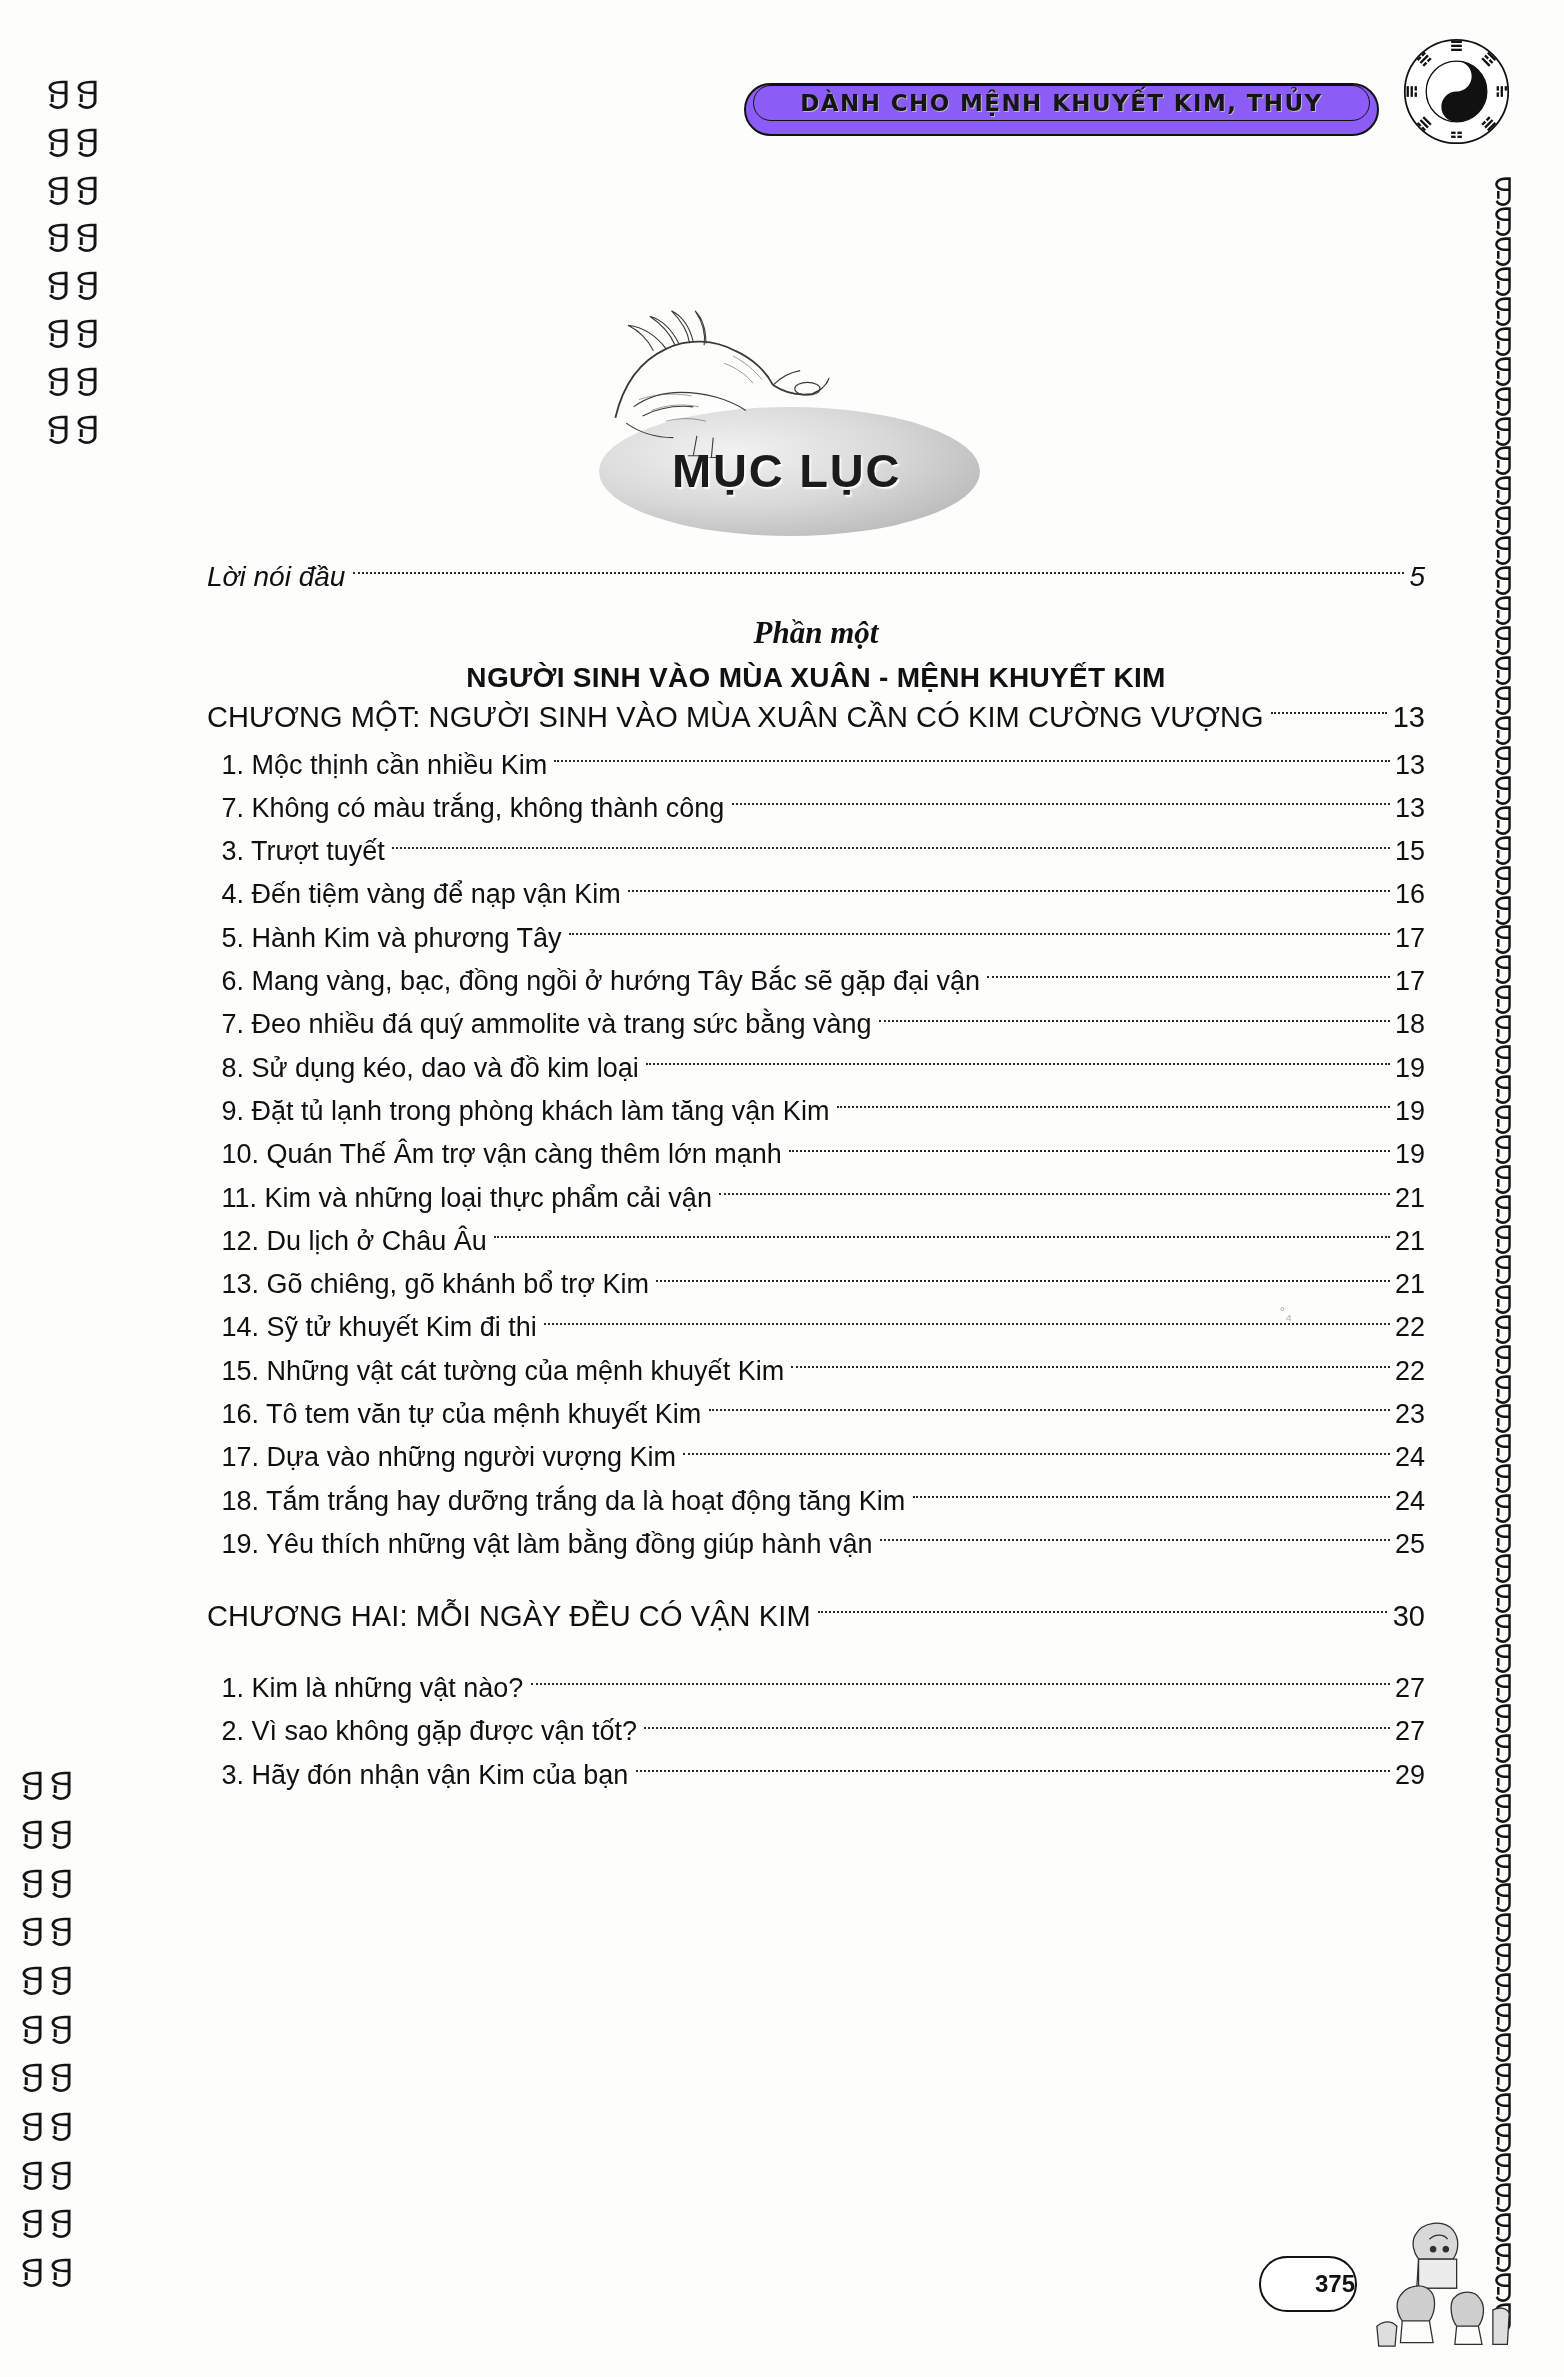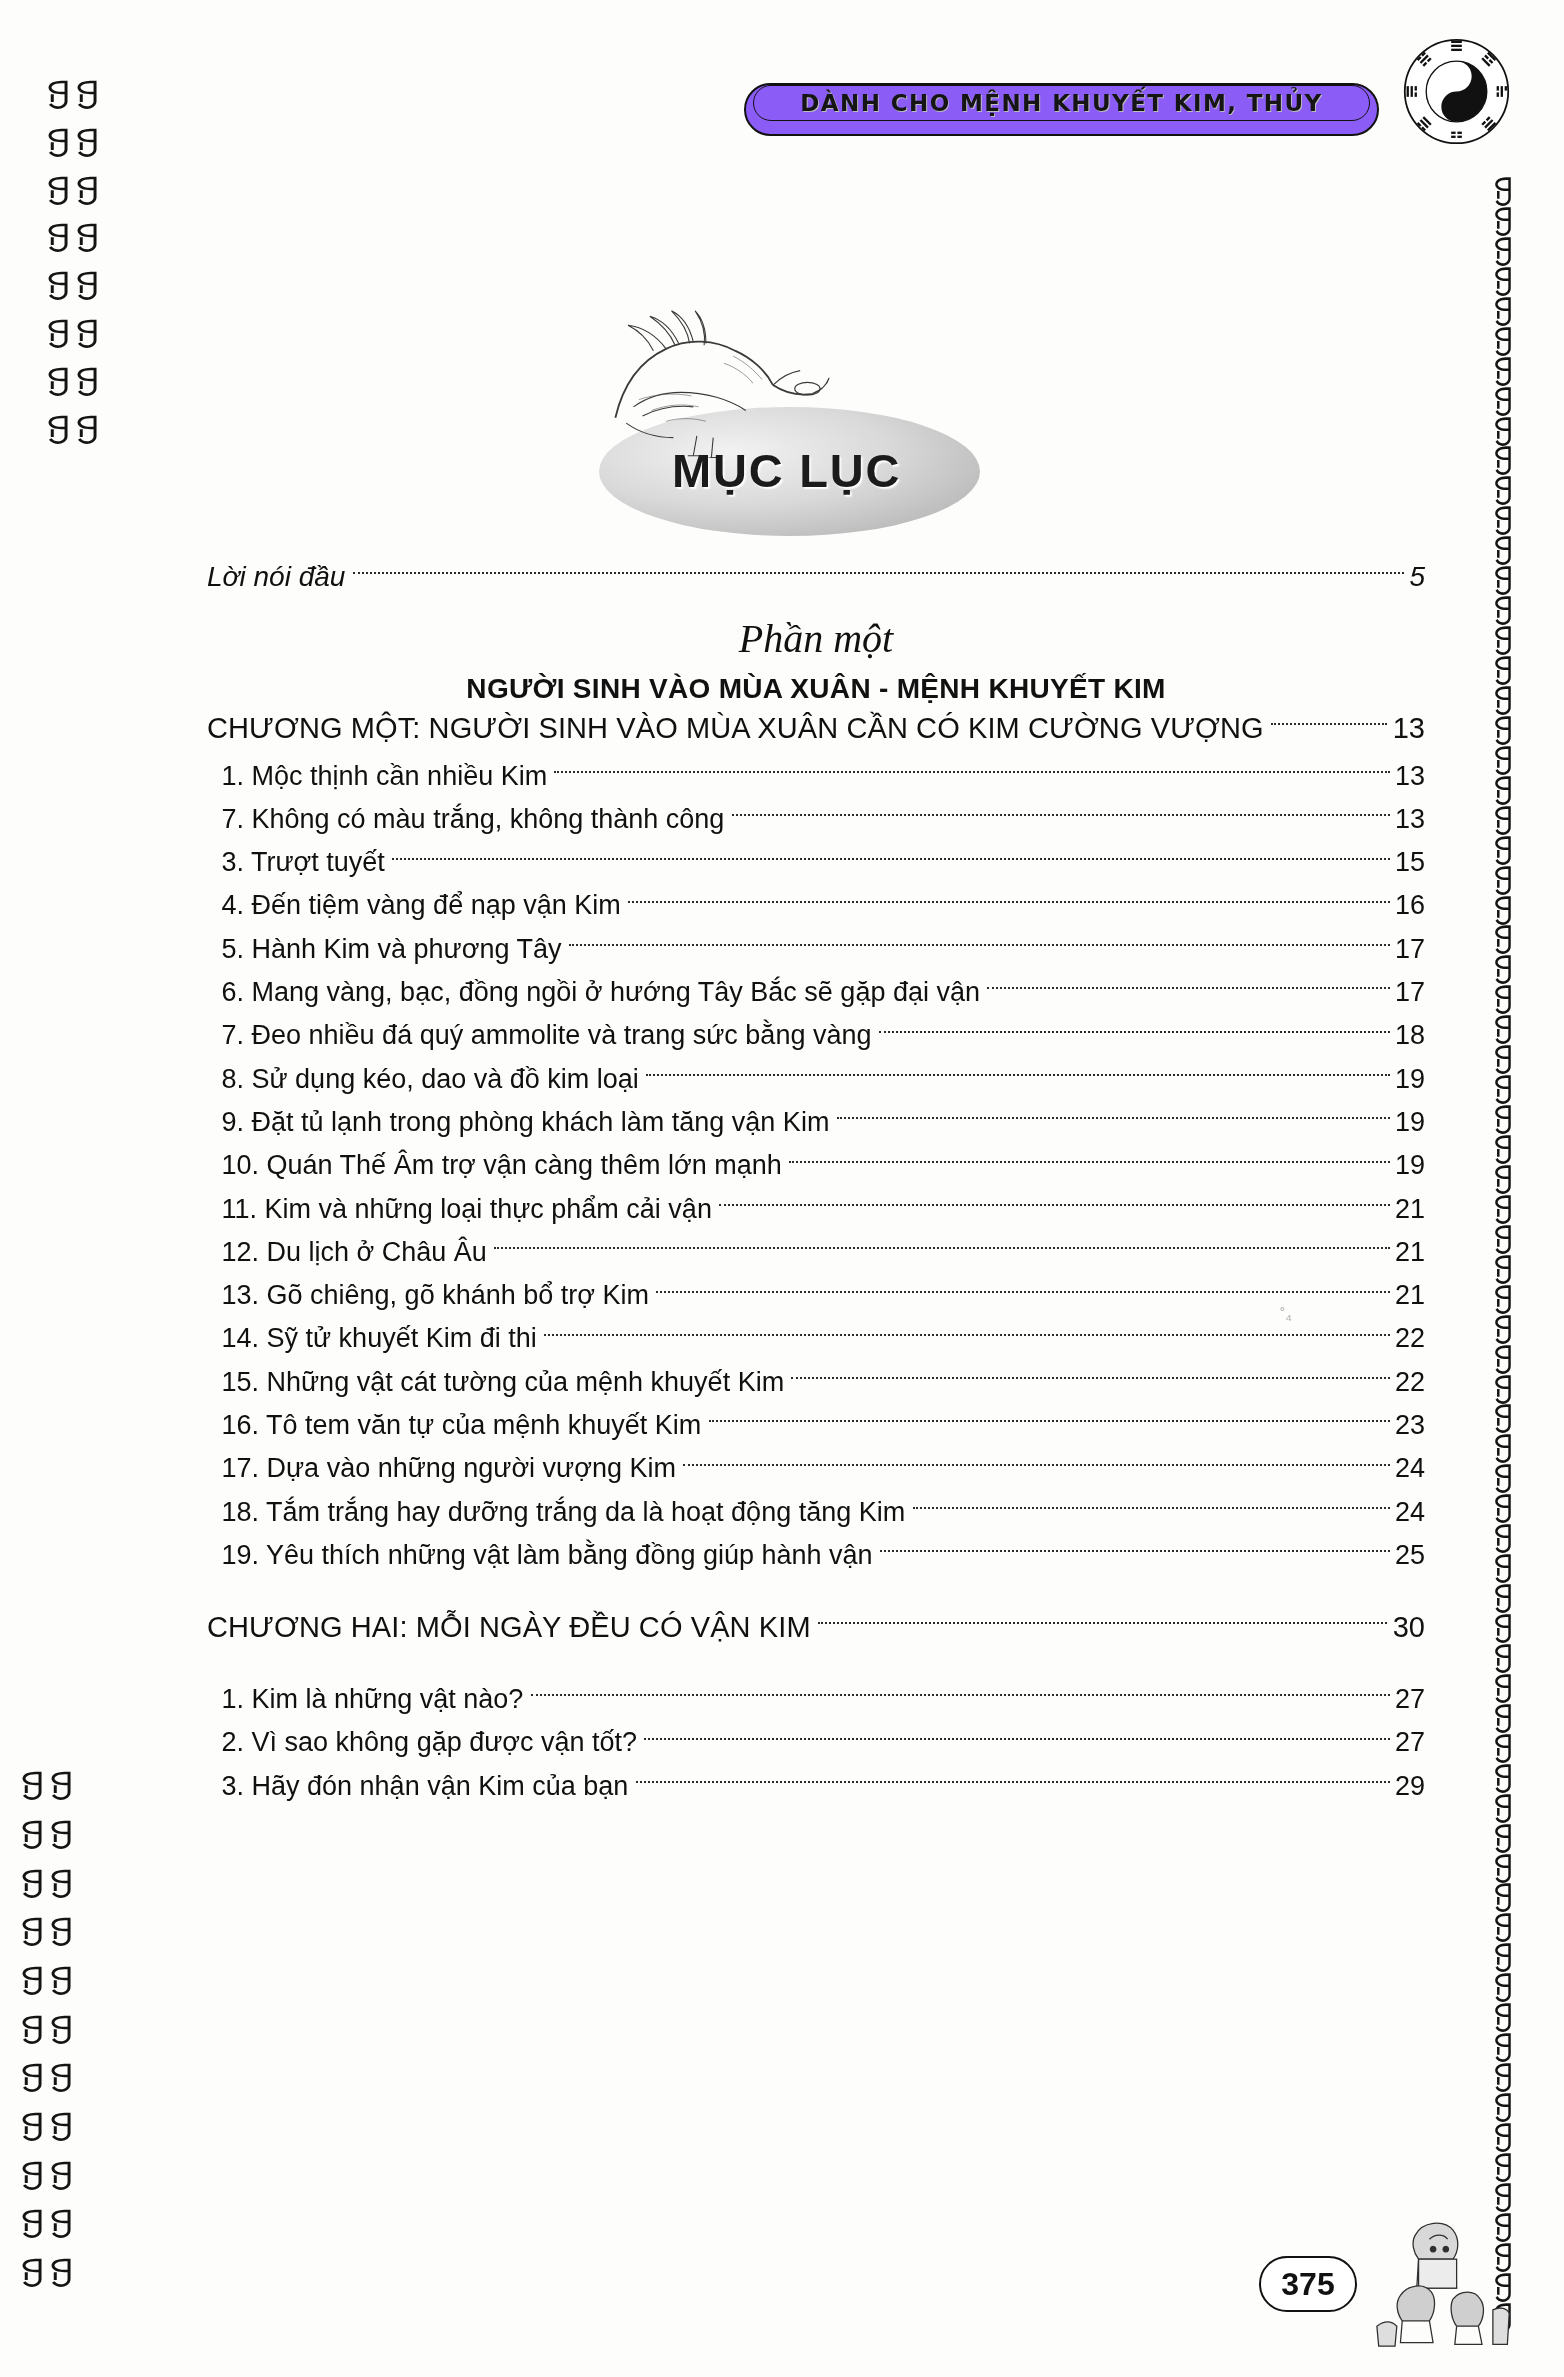--- a/index.html
+++ b/index.html
@@ -177,22 +177,22 @@
   .row.preface {
     font-style: italic;
     font-size: 28px;
     margin-bottom: 23.6px;
   }
 
   .part-label {
     text-align: center;
     font-family: "Liberation Serif", serif;
     font-style: italic;
-    font-weight: normal;
-    font-size: 40px;
+    font-weight: bold;
+    font-size: 31px;
     margin: 5.4px 0 11px 0;
   }
   .part-title {
     text-align: center;
     font-weight: bold;
     font-size: 28px;
     letter-spacing: 0.3px;
     margin-bottom: 9px;
   }
 
@@ -211,23 +211,23 @@
   .page-badge {
     position: absolute;
     bottom: 65px;
     right: 207px;
     width: 98px;
     height: 56px;
     border: 2.7px solid #111;
     border-radius: 31px;
     display: flex;
     align-items: center;
-    justify-content: center;
+    justify-content: flex-end;
     background: #fff;
-    font-size: 32px;
+    font-size: 24px;
     font-weight: bold;
   }
   .bottom-figure {
     position: absolute;
     bottom: 29px;
     right: 53px;
     width: 145px;
     height: 136px;
   }
 

